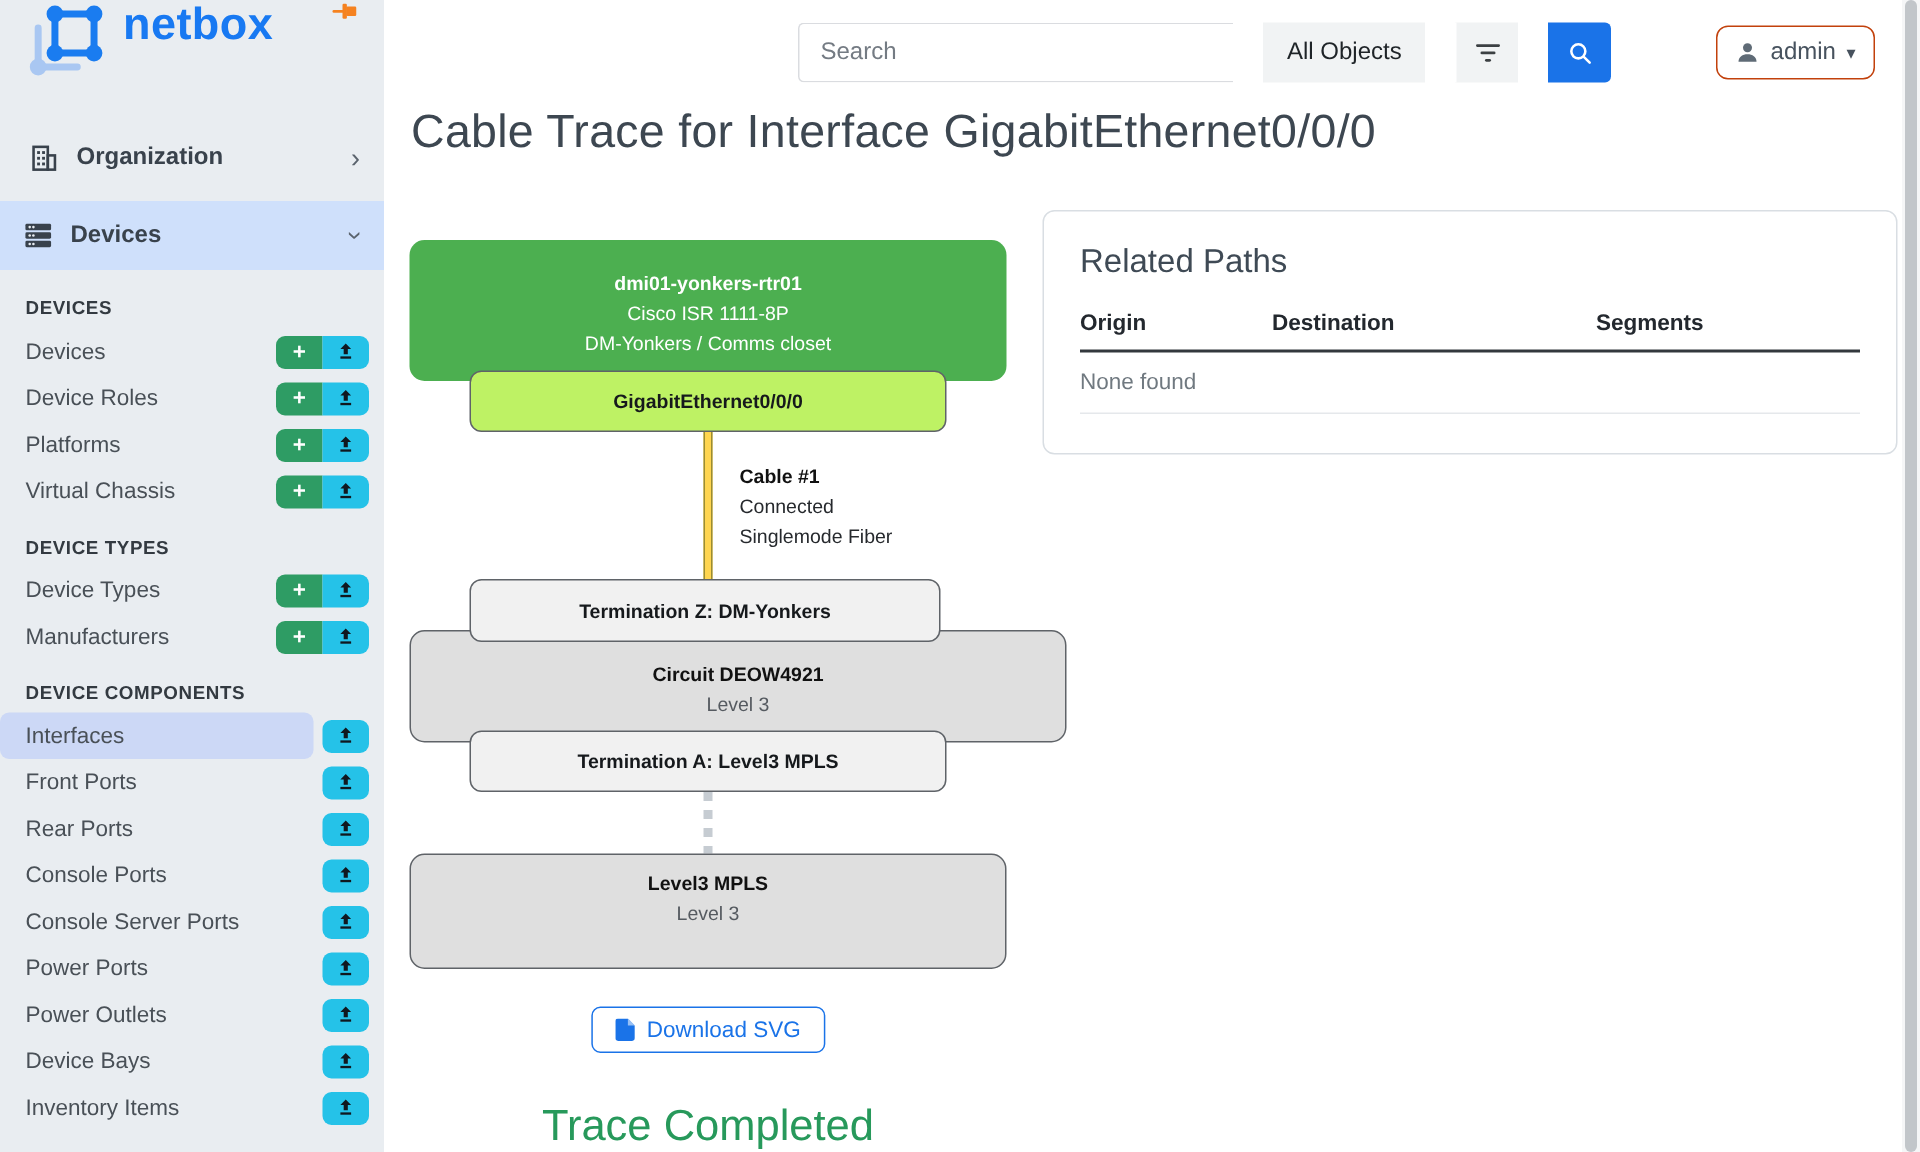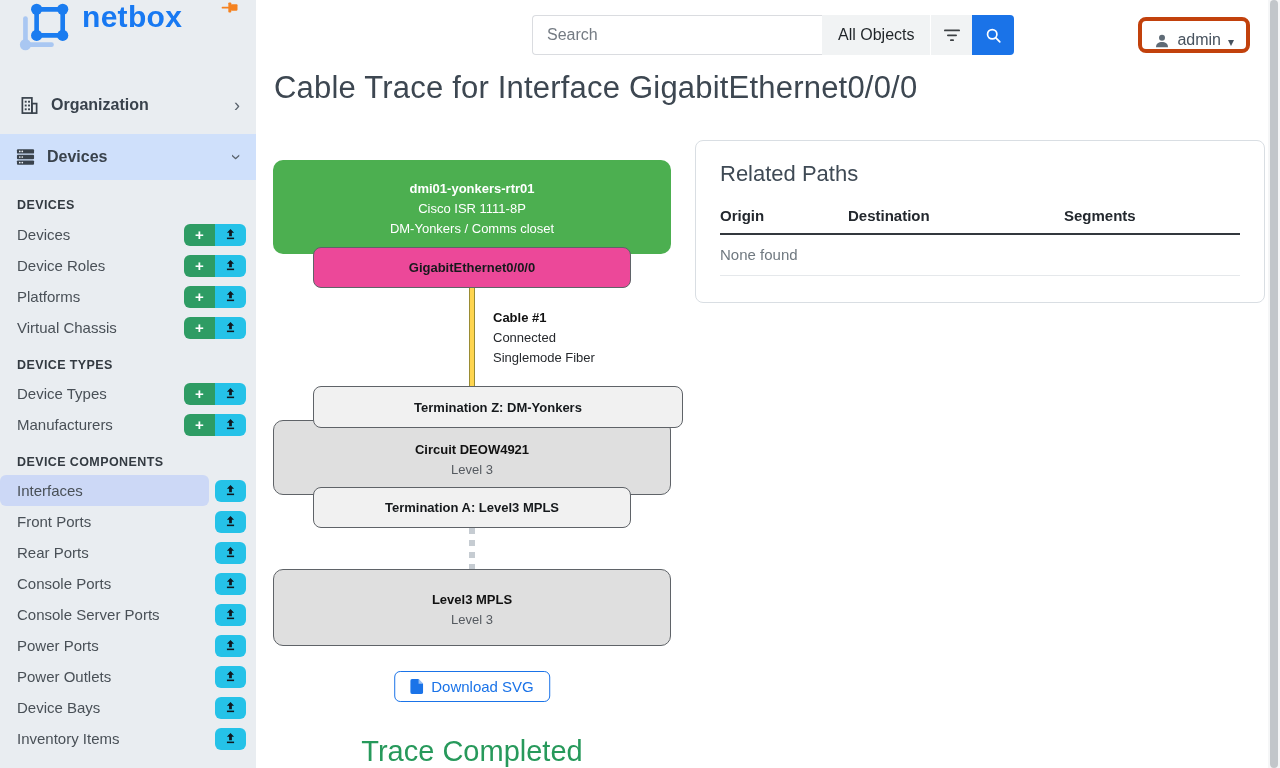--- a/index.html
+++ b/index.html
@@ -30,68 +30,68 @@
   .btns { display:flex; }
   .btn-add, .btn-import { width:31px; height:22px; border:none; display:flex; align-items:center;
     justify-content:center; cursor:pointer; padding:0; }
   .btn-add { background:#2e9c64; border-radius:6px 0 0 6px; color:#fff; font-size:15px; font-weight:bold; }
   .btn-import { background:#25c2e8; border-radius:0 6px 6px 0; }
   .btn-import.solo { border-radius:6px; }
 
   
   .main { position:absolute; left:256px; top:0; width:1012px; height:768px; background:#fff; }
 
-  .search-wrap { position:absolute; left:276px; top:15px; display:flex; height:40px; }
+  .search-wrap { position:absolute; left:276px; top:15px; display:flex; height:40px;gap:20px; }
   .search-input { width:290px; height:40px; border:1px solid #dadce0; border-right:none;
     border-radius:4px 0 0 4px; padding:0 14px; font-size:16px; color:#202124; outline:none;
     font-family:"Liberation Sans", sans-serif; }
   .search-input::placeholder { color:#747b83; }
   .scope-btn { height:40px; padding:4px 16px; background:#f1f3f4; border:none; font-size:16px;
     color:#1f2428; cursor:pointer; font-family:"Liberation Sans", sans-serif; }
   .filter-btn { width:42px; height:40px; background:#f1f3f4; border:none; border-left:1px solid #fff;
     display:flex; align-items:center; justify-content:center; cursor:pointer; }
   .go-btn { width:42px; height:40px; background:#1a73e8; border:none; border-radius:0 4px 4px 0;
     display:flex; align-items:center; justify-content:center; cursor:pointer; }
 
-  .user-btn { position:absolute; right:18px; top:17px; height:36px; display:flex; align-items:flex-end;
-    gap:7px; padding:0 12px; background:#fff; border:4px solid #c2410c; border-radius:8px;
+  .user-btn { position:absolute; right:18px; top:17px; height:36px; display:flex; align-items:center;
+    gap:7px; padding:0 12px; background:#fff; border:1px solid #c2410c; border-radius:8px;
     font-size:16px; color:#47525e; cursor:pointer; font-family:"Liberation Sans", sans-serif; }
   .user-btn .caret { font-size:12px; color:#47525e; }
 
   .page-title { position:absolute; left:18px; top:70px; font-size:31px; font-weight:400;
     color:#3d4751; letter-spacing:.2px; white-space:nowrap; }
 
   
   .trace-area { position:absolute; left:17px; top:160px; width:398px; height:608px; }
   .t-box { position:absolute; text-align:center; }
   .device-box { left:0; top:0; width:398px; height:94px; background:#4caf50; border-radius:10px;
     color:#fff; padding-top:19px; line-height:20px; font-size:13px; z-index:1; cursor:pointer; }
   .device-box .b { font-weight:bold; }
-  .port-box { left:40px; top:87px; width:318px; height:41px; background:#ec4899;
+  .port-box { left:40px; top:87px; width:318px; height:41px; background:#bef264;
     border:1px solid #5f6368; border-radius:8px; display:flex; align-items:center; justify-content:center;
     font-size:13px; font-weight:bold; color:#16191c; z-index:2; cursor:pointer; }
   .cable-line { position:absolute; left:196px; top:128px; width:6px; height:98px; background:#ffd54f;
     border-left:1px solid #9a8c33; border-right:1px solid #9a8c33; z-index:0; }
   .cable-label { position:absolute; left:220px; top:148px; text-align:left; font-size:13px;
     line-height:20px; color:#26292d; }
   .cable-label .b { font-weight:bold; color:#111; cursor:pointer; }
-  .termz-box { left:40px; top:226px; width:370px; height:42px; }
+  .termz-box { left:40px; top:226px; width:314px; height:42px; }
   .terma-box { left:40px; top:327px; width:318px; height:41px; }
   .term { background:#f1f1f1; border:1px solid #5f6368; border-radius:8px; display:flex;
     align-items:center; justify-content:center; font-size:13px; font-weight:bold; color:#16191c;
     position:absolute; z-index:2; cursor:pointer; }
-  .circuit-box { left:0; top:260px; width:398px; height:75px; background:#dfdfdf;
+  .circuit-box { left:0; top:260px; width:438px; height:75px; background:#dfdfdf;
     border:1px solid #5f6368; border-radius:10px; padding-top:19px; line-height:20px; font-size:13px;
     z-index:1; cursor:pointer; }
   .circuit-box .b { font-weight:bold; color:#111; }
   .circuit-box .sub, .farend-box .sub { color:#555a60; }
   .dash-line { position:absolute; left:196px; top:368px; width:6px; height:41px;
     background:repeating-linear-gradient(to bottom,#c6ccd2 0 6px,transparent 6px 12px); z-index:0; }
   .farend-box { left:0; top:409px; width:398px; height:77px; background:#dfdfdf;
-    border:1px solid #5f6368; border-radius:10px; padding-top:20px; line-height:20px; font-size:13px;
+    border:1px solid #5f6368; border-radius:10px; padding-top:9px; line-height:20px; font-size:13px;
     z-index:1; cursor:pointer; }
   .farend-box .b { font-weight:bold; color:#111; }
 
   .dl-btn { position:absolute; left:50%; top:511px; transform:translateX(-50%); display:flex;
     align-items:center; gap:8px; height:31px; padding:0 15px; background:#fff;
     border:1px solid #1a73e8; border-radius:6px; color:#1a73e8; font-size:15px; cursor:pointer;
     font-family:"Liberation Sans", sans-serif; white-space:nowrap; }
   .trace-status { position:absolute; left:0; top:575px; width:100%; text-align:center;
     font-size:29px; color:#27995b; }
 

